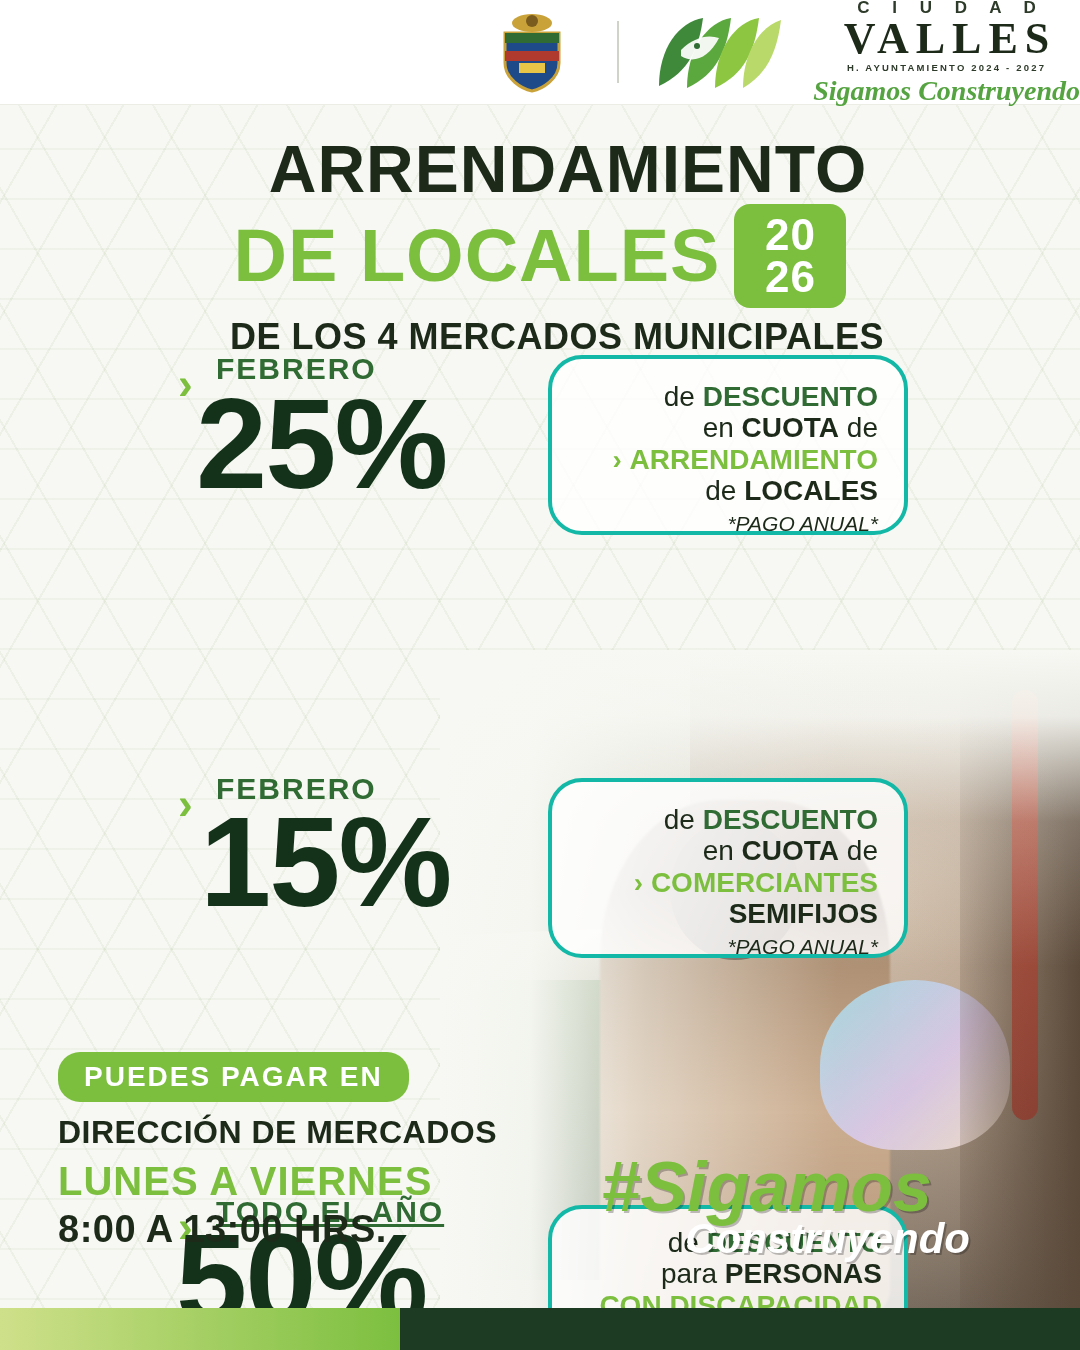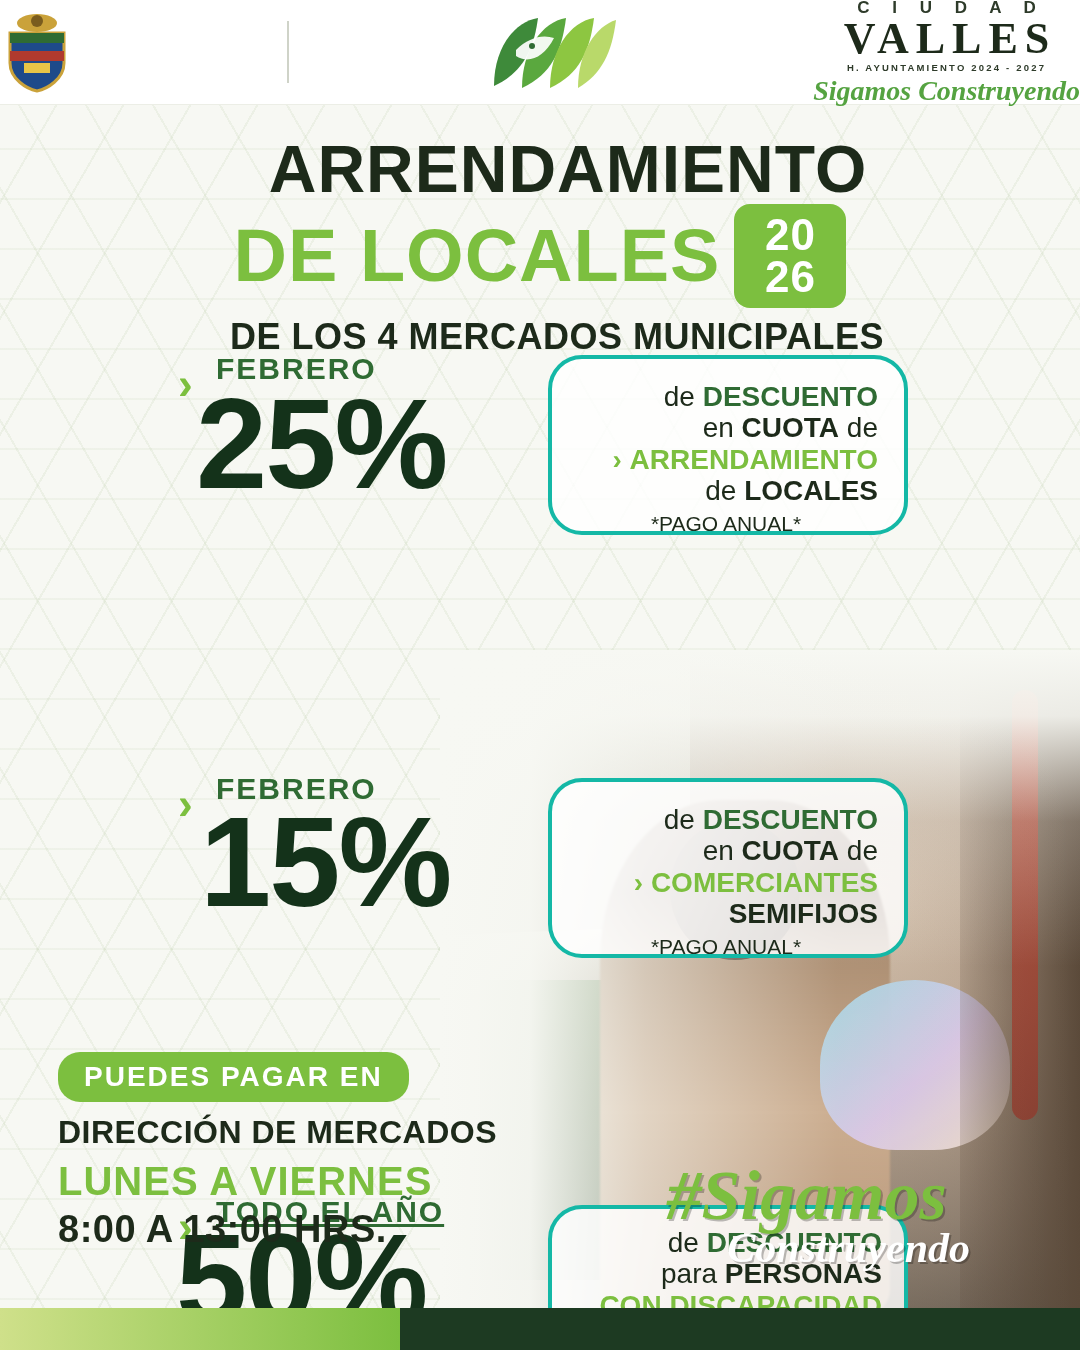--- a/index.html
+++ b/index.html
@@ -13,21 +13,21 @@
   .poster{
     position:absolute;inset:0;
     background:#f7f8f3;
     overflow:hidden;
   }
 
   
   .header{
     position:absolute;top:0;left:0;width:1080px;height:104px;
     background:#ffffff;
-    display:flex;align-items:center;justify-content:space-between;gap:16px;
+    display:flex;align-items:center;justify-content:flex-end;gap:16px;
     z-index:40;
     border-bottom:1px solid #eceee6;
   }
   .crest{width:74px;height:82px;position:relative;flex:0 0 auto;margin-right:14px;}
   .crest svg{display:block;}
   .divider-v{width:2px;height:62px;background:#cfd3c8;margin:0 18px;}
   .leafmark{width:132px;height:80px;flex:0 0 auto;margin-right:12px;}
   .wordmark{display:flex;flex-direction:column;align-items:center;line-height:1;}
   .wm-ciudad{
     font-size:17px;letter-spacing:9px;color:#2e3b2a;font-weight:700;
@@ -143,21 +143,21 @@
     position:absolute;font-size:128px;font-weight:700;color:#14321a;line-height:0.82;letter-spacing:-2px;
   }
   .card{
     position:absolute;border:4px solid #14b8a6;border-radius:34px;background:rgba(255,255,255,0.82);
     box-sizing:border-box;
   }
   .card .ln{font-size:28px;color:#1d2a1a;line-height:1.12;text-align:right;}
   .card .ln b{font-weight:700;}
   .card .green{color:#2f6b33;font-weight:700;}
   .card .lime{color:#7cbf3f;font-weight:700;}
-  .card .note{font-size:21px;color:#1d2a1a;text-align:center;margin-top:6px;}
+  .card .note{font-size:21px;font-style:italic;color:#1d2a1a;text-align:right;margin-top:6px;}
   .card .inchev{color:#7cbf3f;font-weight:700;}
 
   
   #offer1{height:210px;}
   #offer1 .chev{left:178px;top:362px;}
   #offer1 .month{left:216px;top:352px;}
   #offer1 .pct{left:196px;top:392px;}
   #offer1 .card{left:548px;top:355px;width:360px;height:180px;}
   #offer1 .cardin{padding:22px 26px 0 22px;}
 
@@ -182,22 +182,22 @@
   .pill{
     display:inline-block;background:#7cbf3f;color:#ffffff;font-weight:700;
     font-size:28px;letter-spacing:2px;border-radius:22px;padding:9px 26px;
   }
   .pay-l1{font-size:32px;font-weight:700;color:#1d2a1a;margin-top:12px;letter-spacing:0.5px;}
   .pay-l2{font-size:40px;font-weight:700;color:#7cbf3f;margin-top:8px;letter-spacing:1px;}
   .pay-l3{font-size:38px;font-weight:700;color:#1d2a1a;margin-top:4px;letter-spacing:0.5px;}
 
   
   .hashtag{
-    position:absolute;right:110px;bottom:81px;z-index:9;text-align:center;
-    font-family:Liberation Serif, serif;
+    position:absolute;right:110px;bottom:90px;z-index:9;text-align:left;
+    font-family:Liberation Sans, sans-serif;
   }
   .hash-main{
     font-size:70px;font-weight:700;font-style:italic;color:#7cbf3f;line-height:1;
     text-shadow:2px 2px 0 rgba(0,0,0,.25);
   }
   .hash-sub{
     font-size:42px;font-weight:700;font-style:italic;color:#ffffff;line-height:1;
     margin-top:-4px;margin-left:84px;text-shadow:2px 2px 0 rgba(0,0,0,.25);
   }
 

